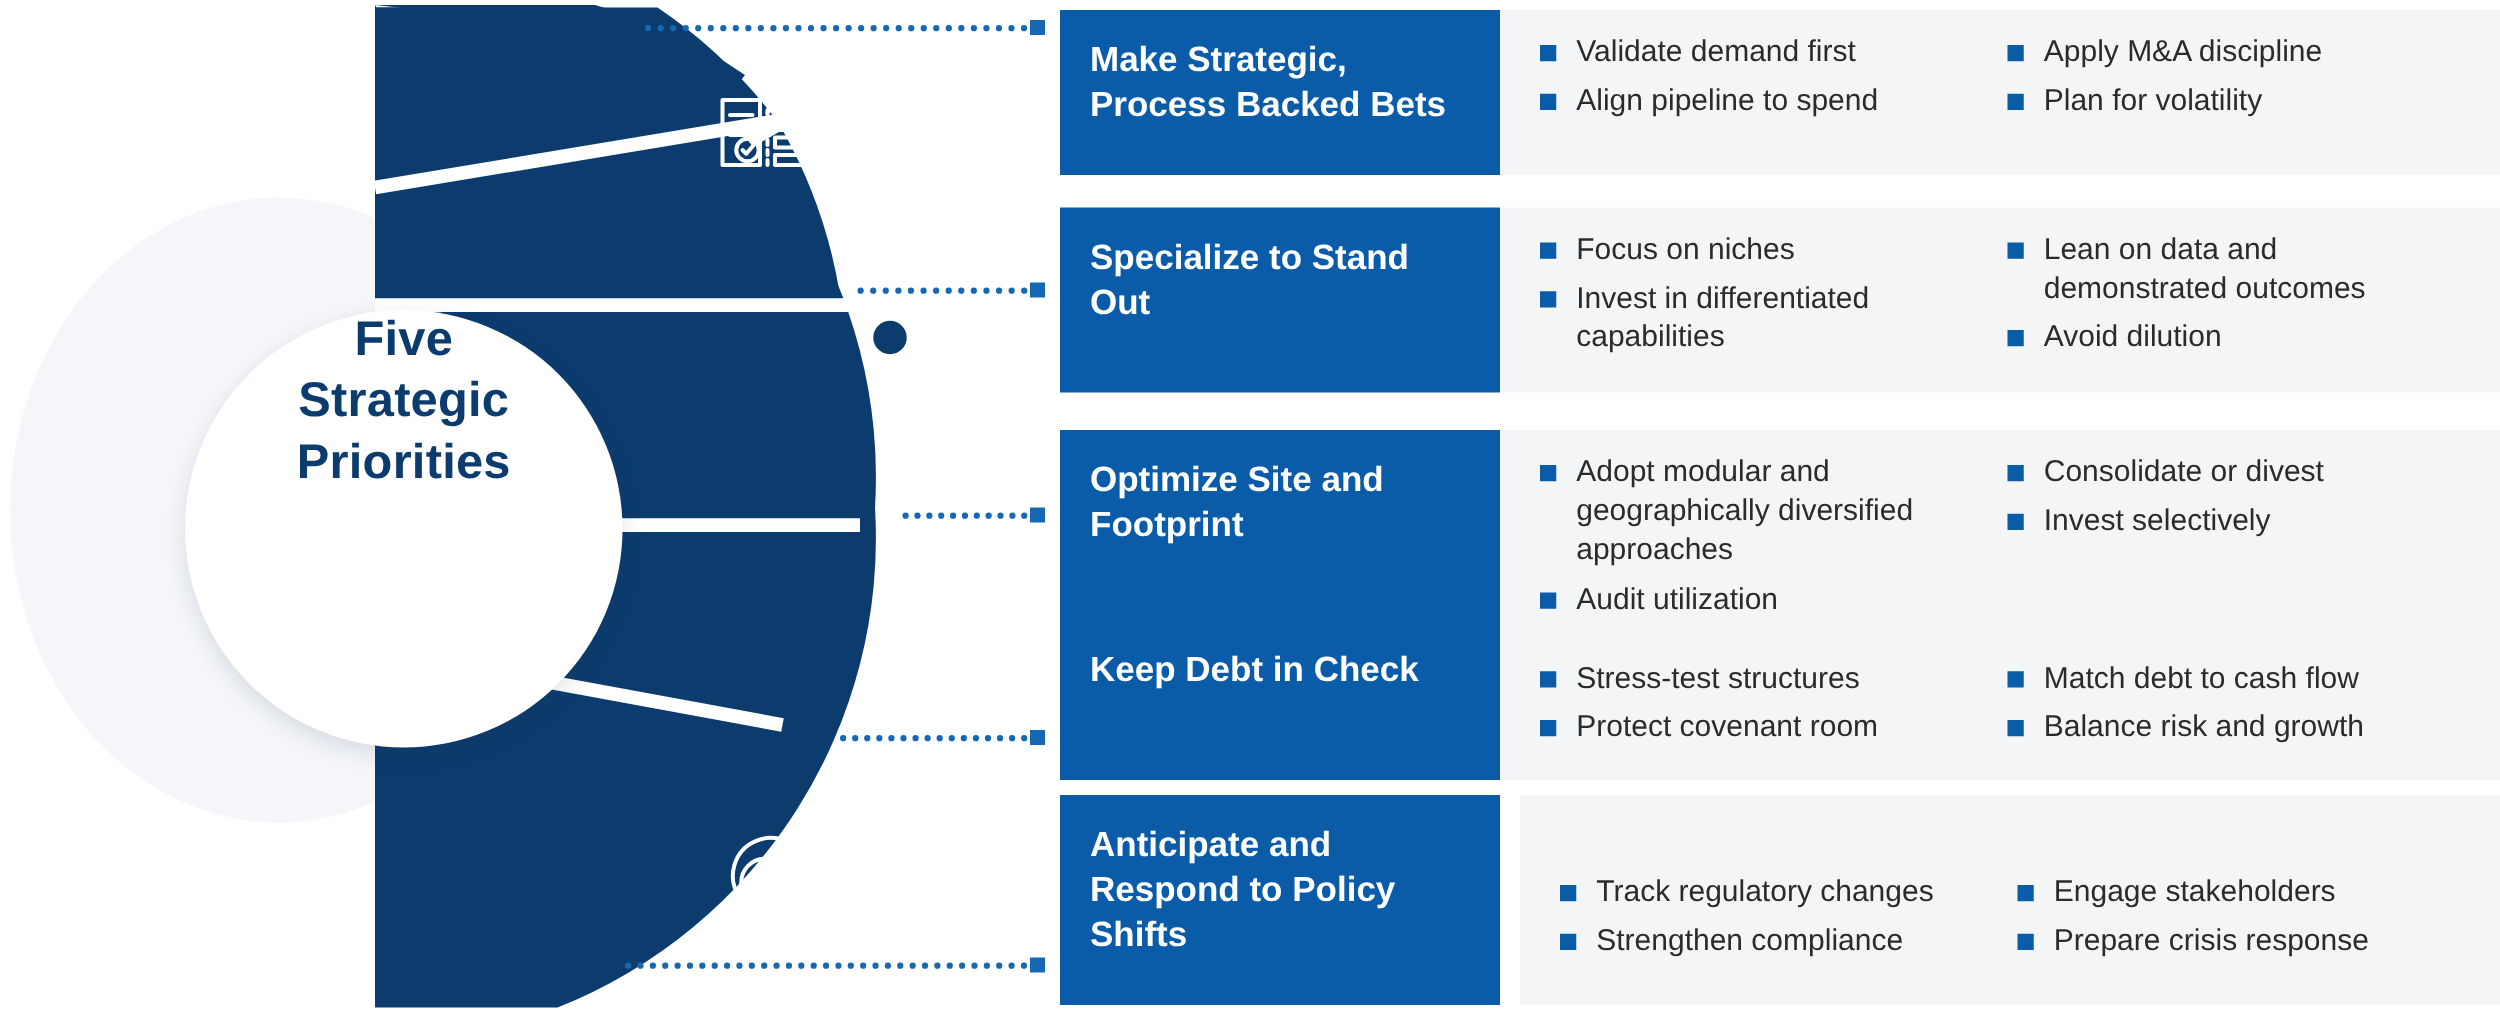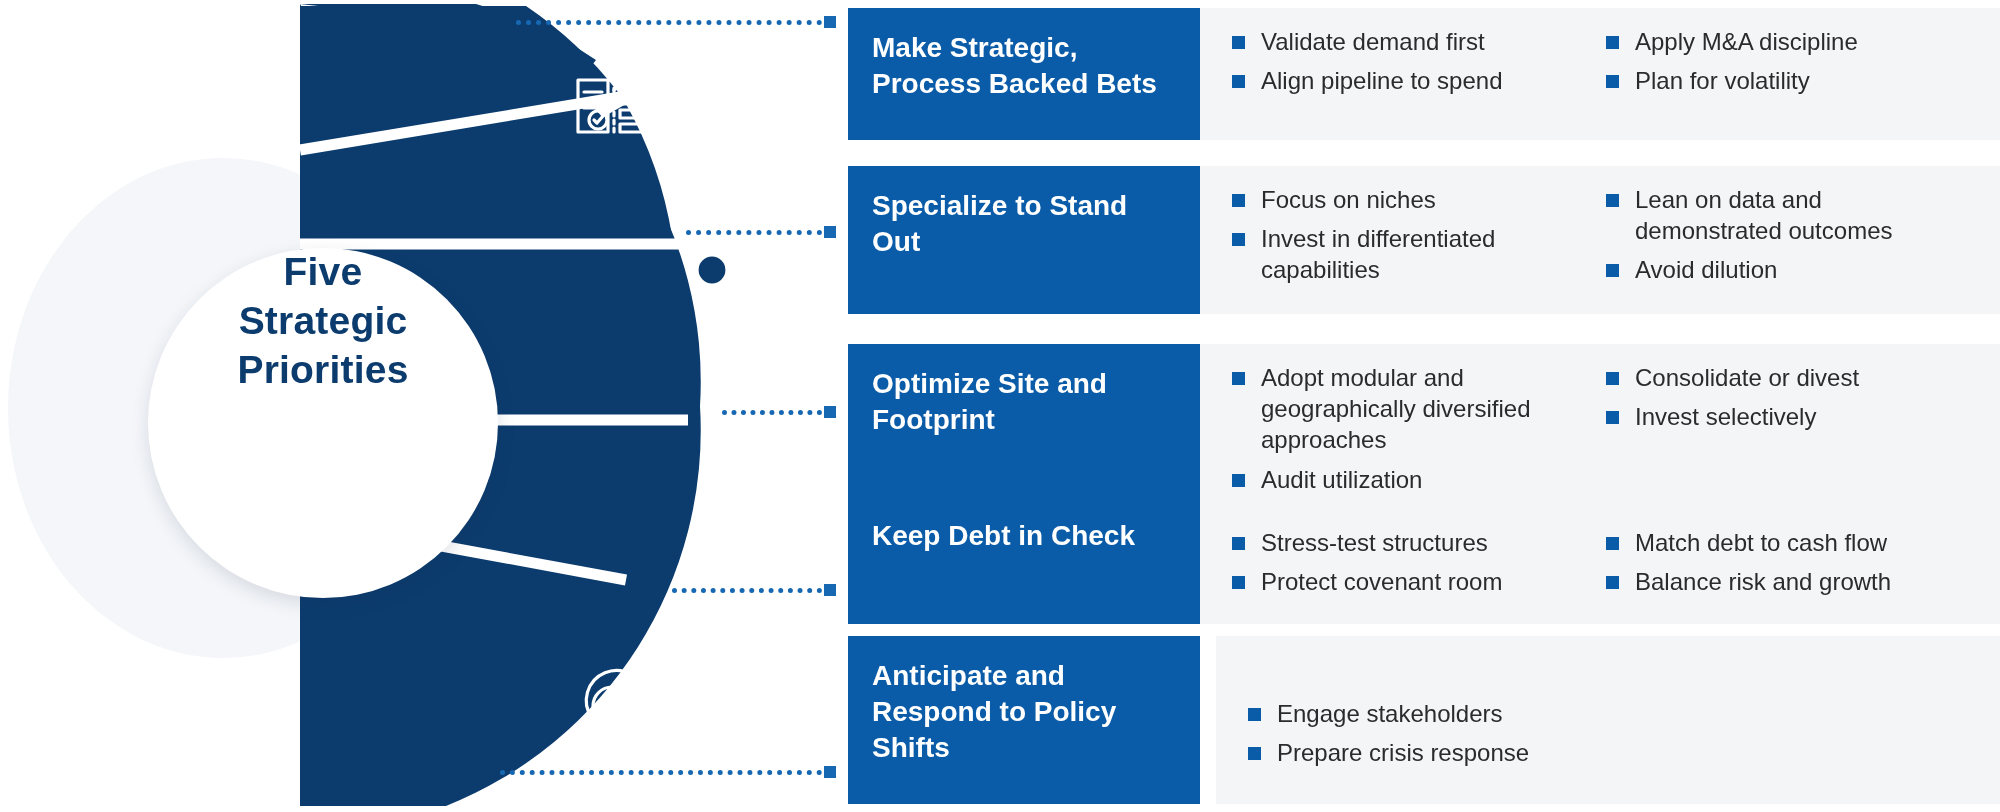--- a/index.html
+++ b/index.html
@@ -378,20 +378,30 @@
         </div>
       </div>
     </div>
 
     <div class="row" style="top:636px; height:168px;gap:16px;">
       <div class="row-title">Anticipate and Respond to Policy Shifts</div>
       <div class="row-body" style="padding-top:62px;">
         <div class="col">
           <div class="bullet">
             <span class="sq"></span>
+            <span class="txt">Track regulatory changes</span>
+          </div>
+          <div class="bullet">
+            <span class="sq"></span>
+            <span class="txt">Strengthen compliance</span>
+          </div>
+        </div>
+        <div class="col">
+          <div class="bullet">
+            <span class="sq"></span>
             <span class="txt">Engage stakeholders</span>
           </div>
           <div class="bullet">
             <span class="sq"></span>
             <span class="txt">Prepare crisis response</span>
           </div>
         </div>
       </div>
     </div>
 

